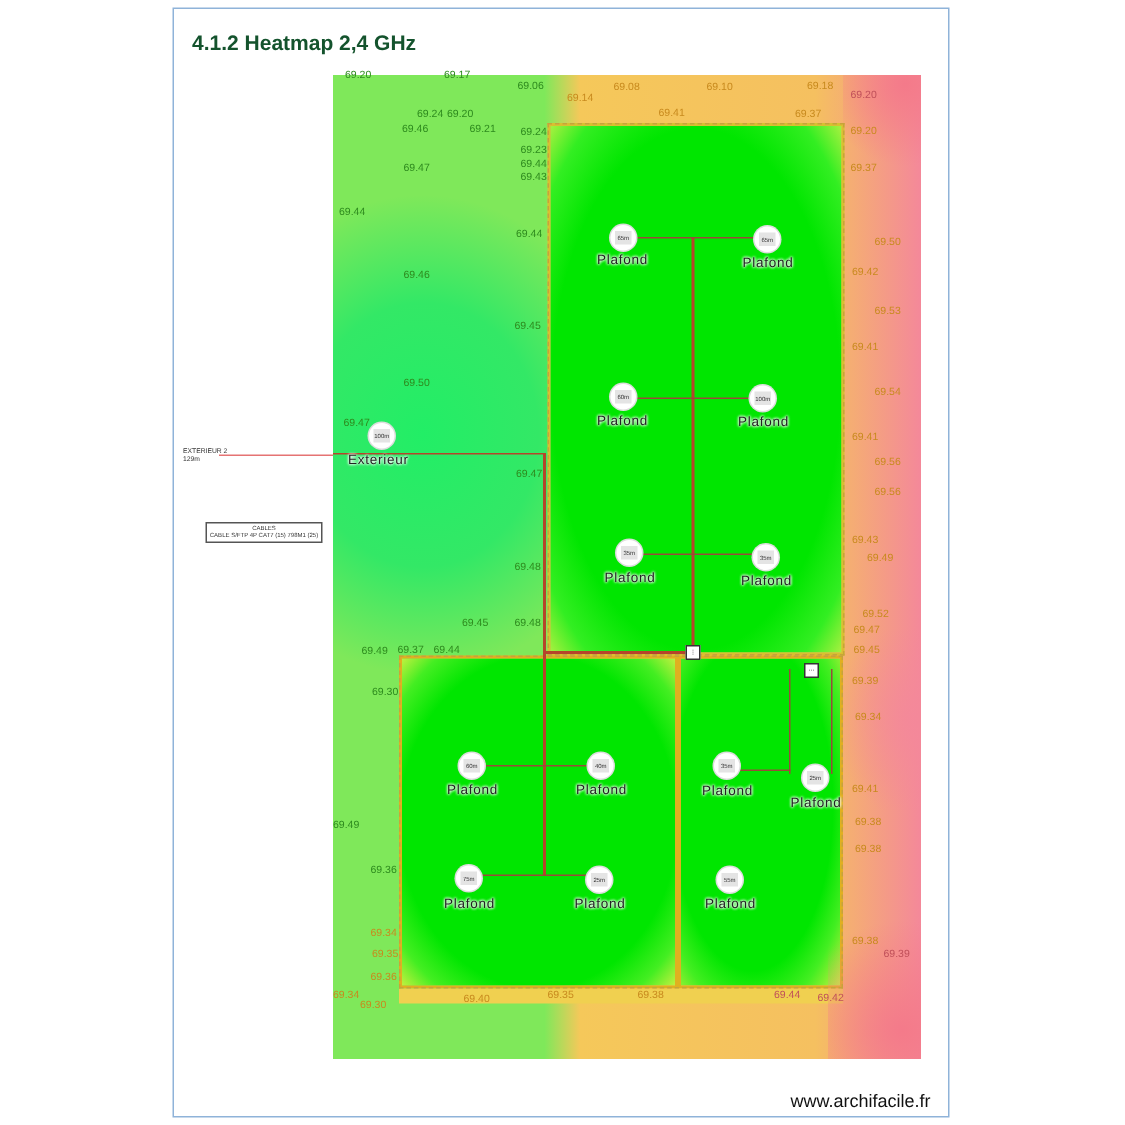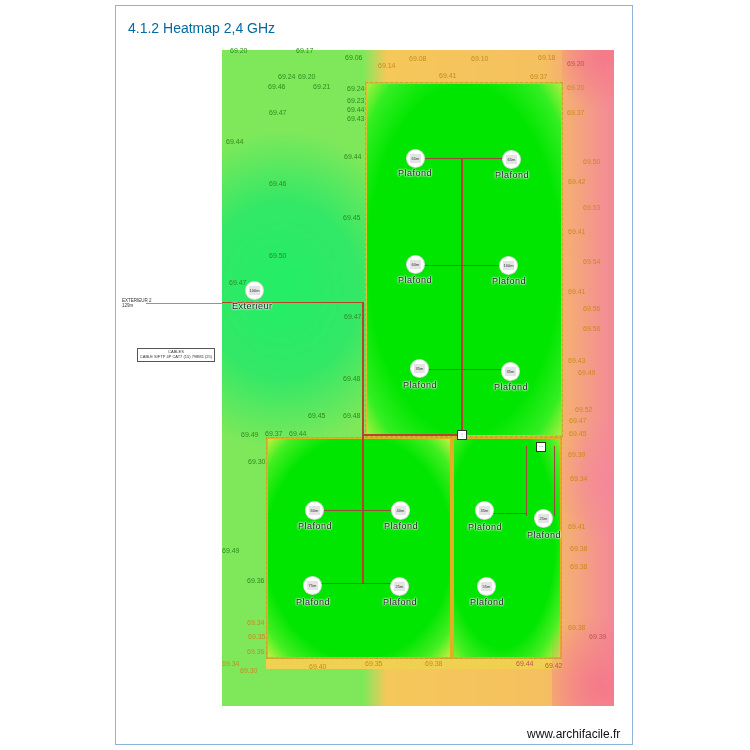--- a/index.html
+++ b/index.html
@@ -1,18 +1,18 @@
 <!DOCTYPE html>
 <html><head>
 <meta charset="utf-8">
 <style>
   html,body{margin:0;padding:0;background:#fff;}
   body{width:750px;height:750px;position:relative;overflow:hidden;font-family:"Liberation Sans",sans-serif;}
   .page{position:absolute;left:115px;top:5px;width:518px;height:740px;border:1px solid #8fb3d9;box-sizing:border-box;background:#fff;}
-  .title{position:absolute;left:128px;top:20px;font-size:14px;font-weight:normal;color:#0369a1;letter-spacing:0;}
+  .title{position:absolute;left:128px;top:20px;font-size:14px;font-weight:bold;color:#14532d;letter-spacing:0;}
   .footer{position:absolute;left:527px;top:727px;font-size:12px;color:#111;}
   .map{position:absolute;left:222px;top:50px;width:392px;height:656px;overflow:hidden;
     background:
       radial-gradient(ellipse 140px 160px at 60px 240px, #22ee66 0%, #33e866 55%, rgba(90,235,80,0) 100%),
       linear-gradient(90deg,#7fe85a 0%,#7fe85a 36%,#f5c85a 42%,#f5c060 82%,#f4889a 100%);}
   .zone{position:absolute;}
   .elev{position:absolute;font-size:7px;color:#2e8b1e;white-space:nowrap;}
   .elev.o{color:#c88a1e;}
   .elev.r{color:#c0505a;}
   .ap{position:absolute;width:17px;height:17px;border-radius:50%;background:#fff;box-shadow:0 0 0 1px #ddd;display:flex;align-items:center;justify-content:center;}

